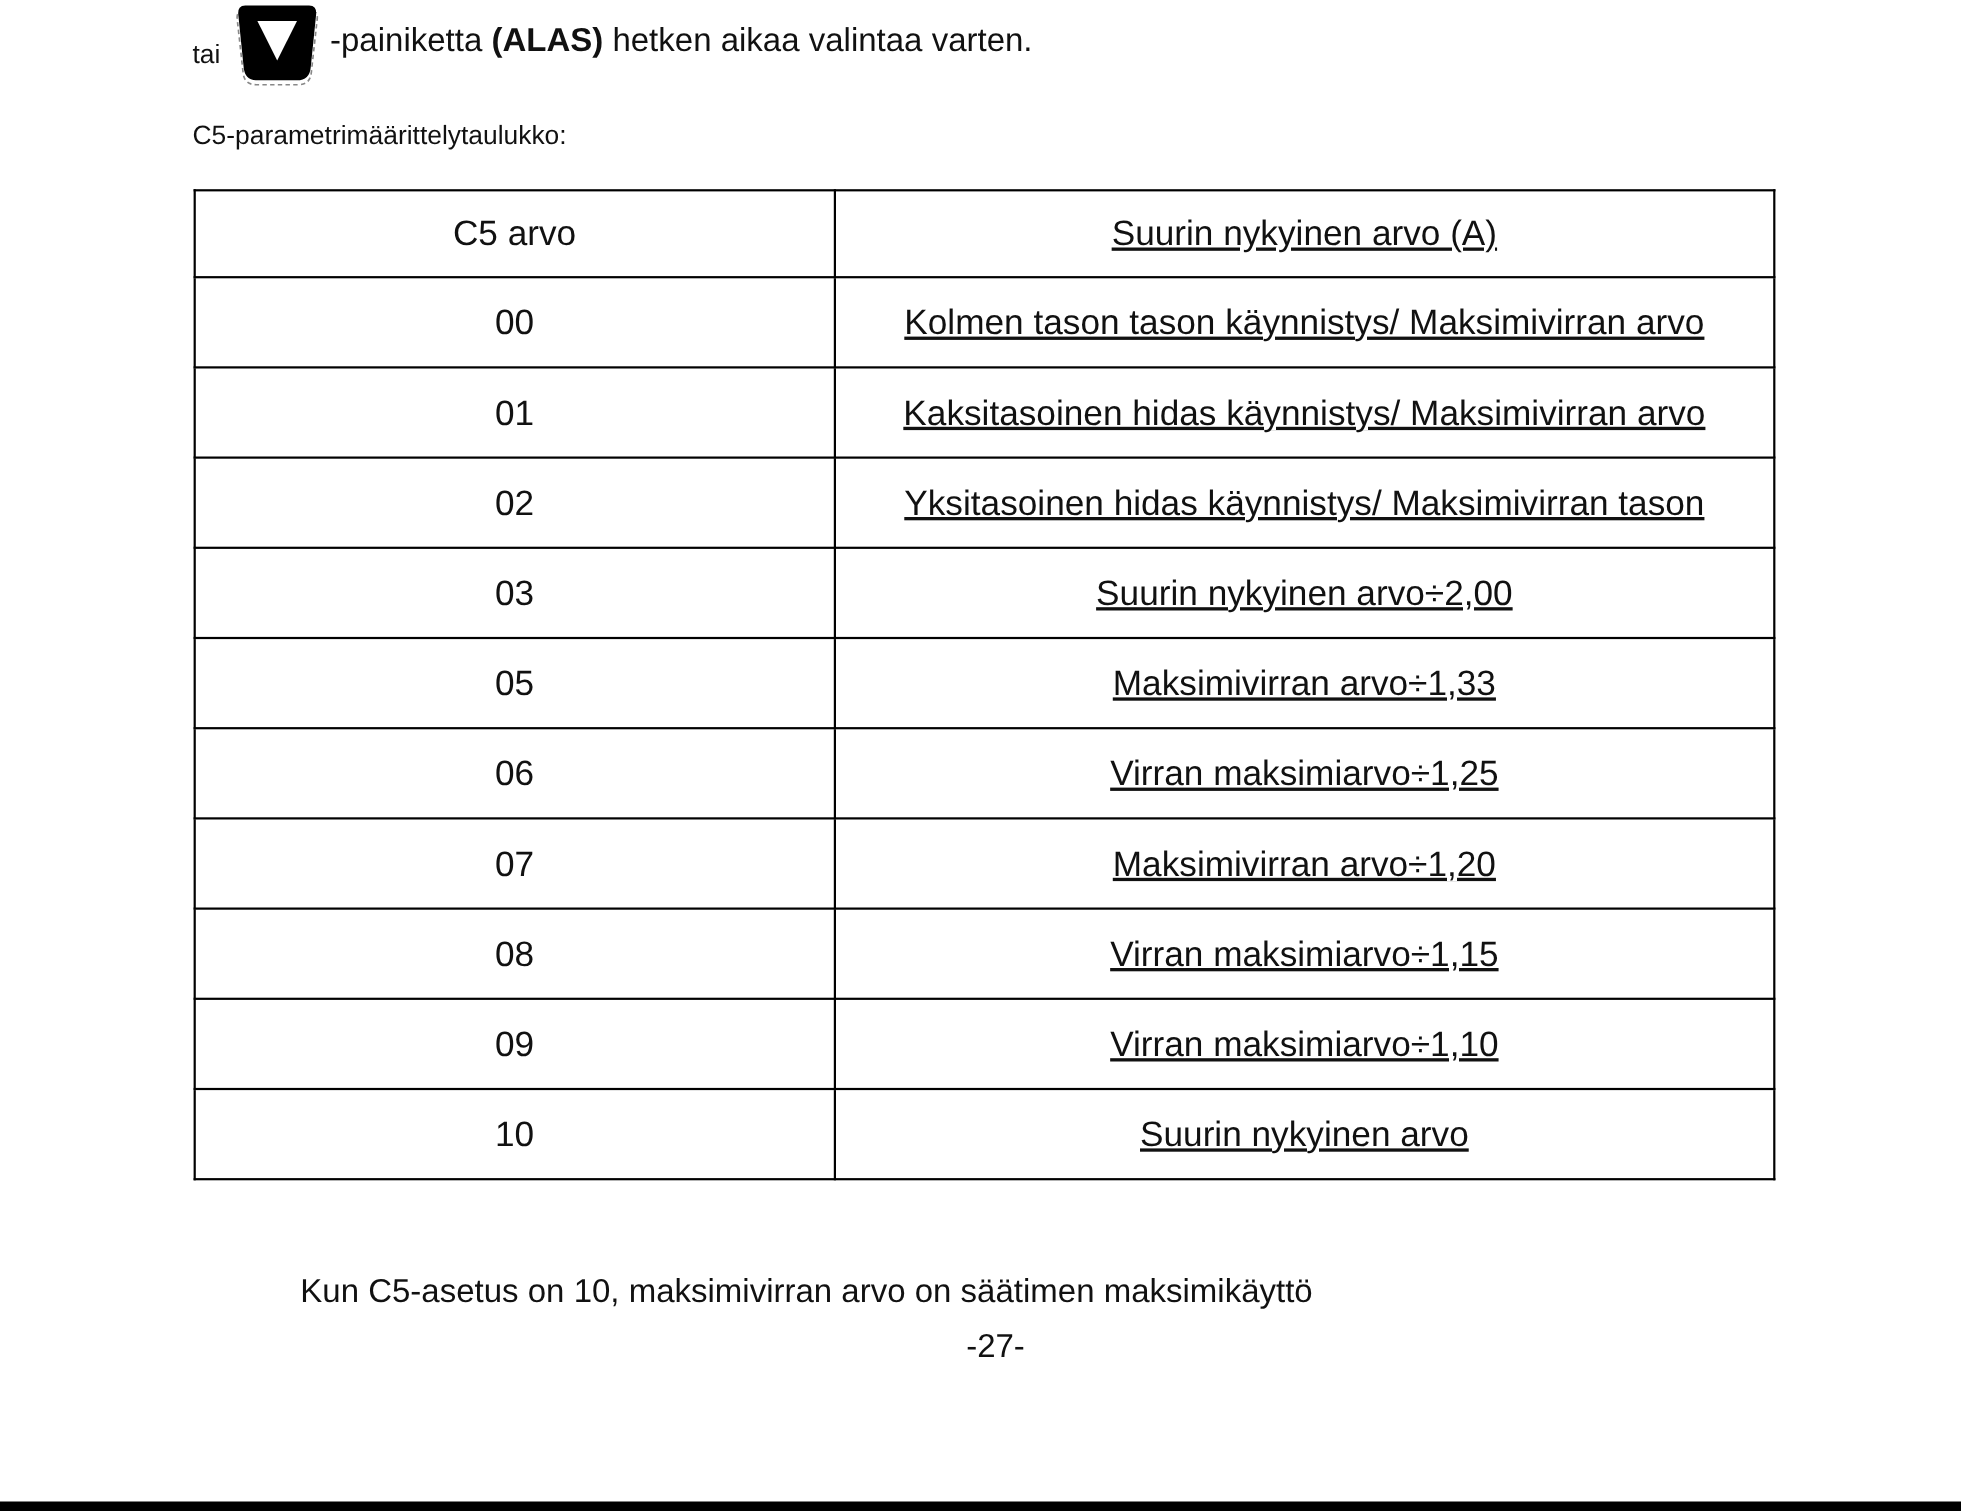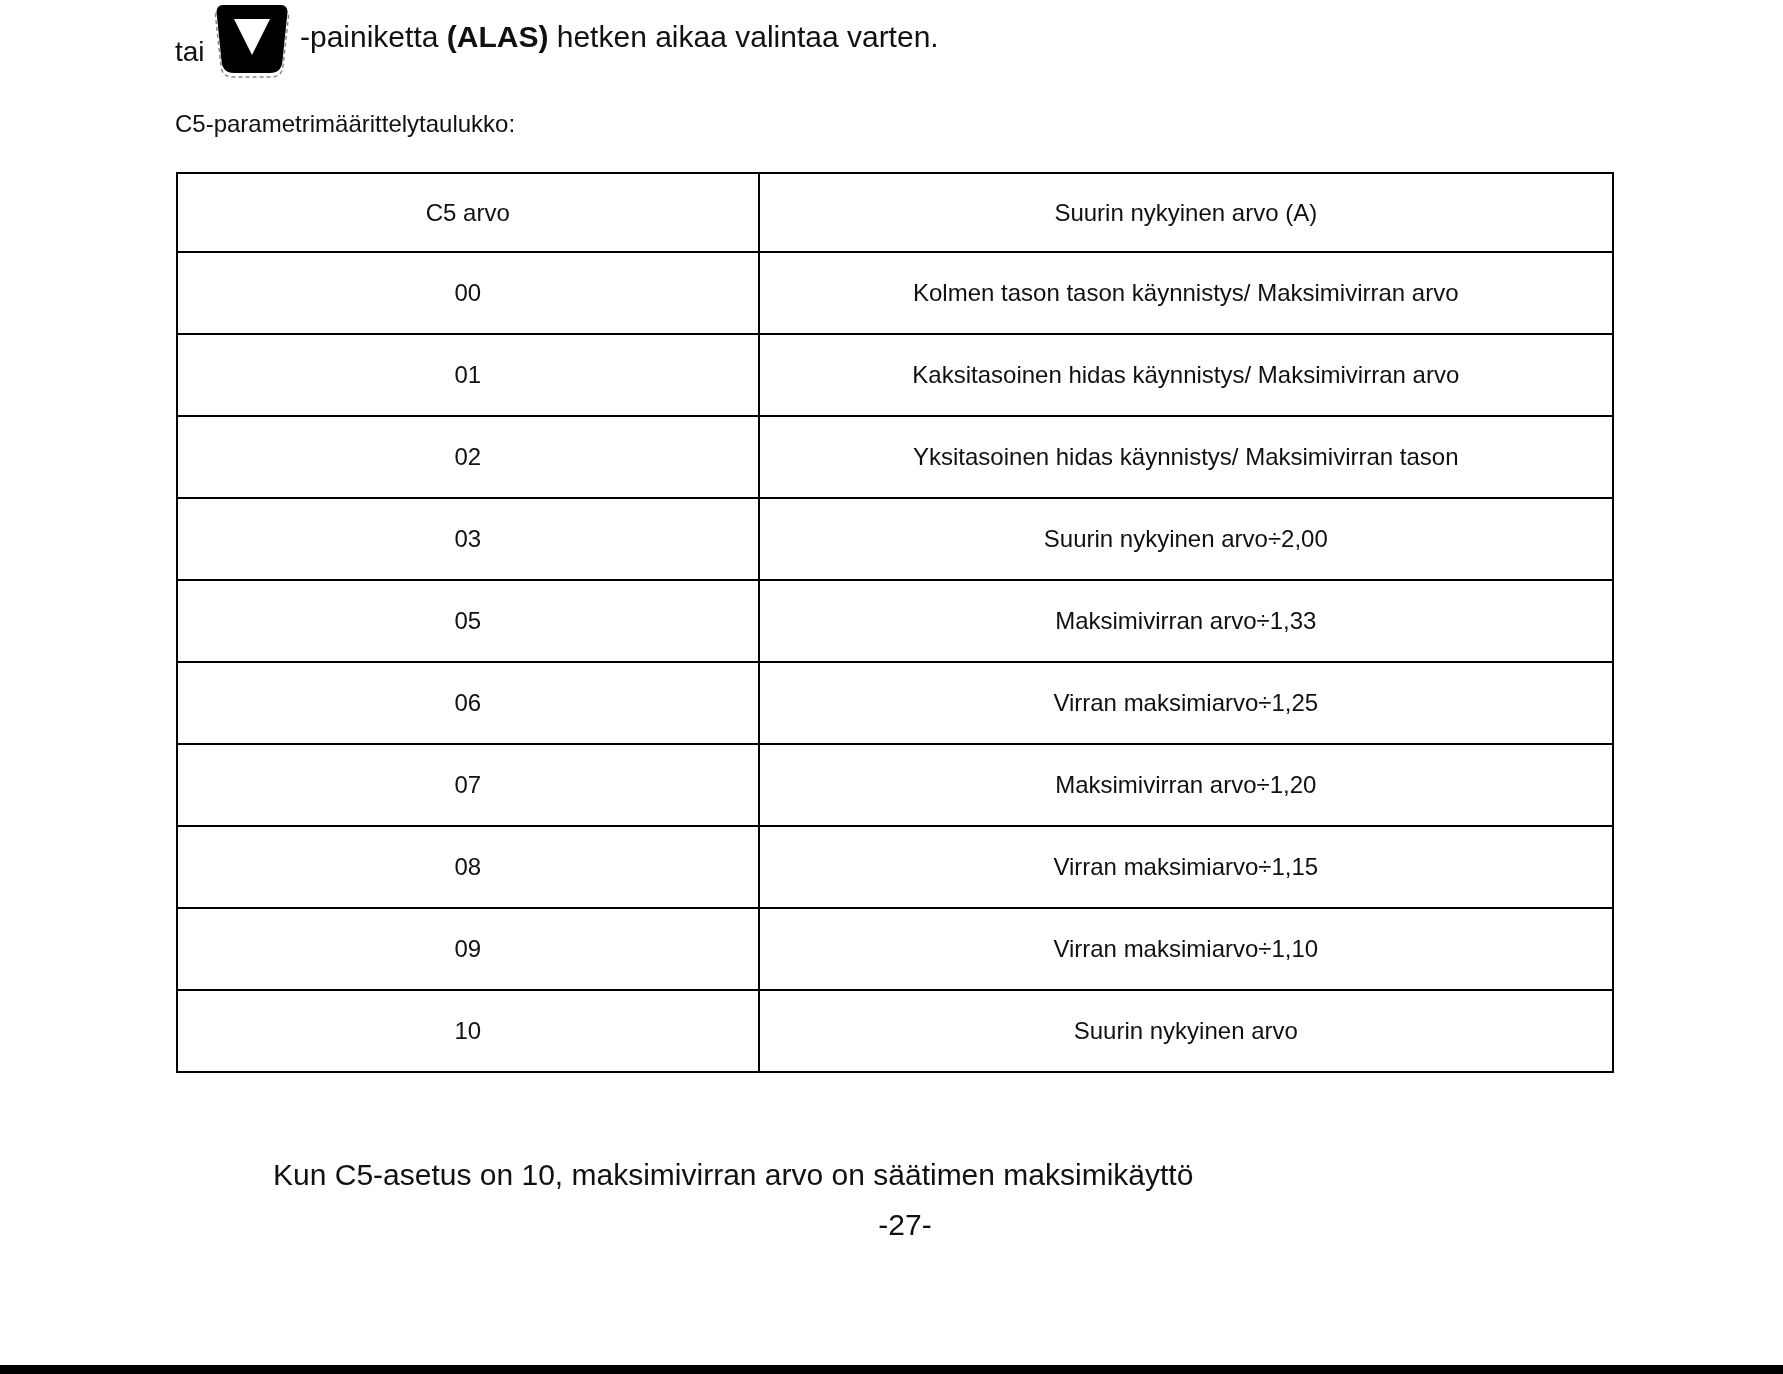--- a/index.html
+++ b/index.html
@@ -7,47 +7,47 @@
     width: 1783px; height: 1374px;
     background: #ffffff;
     font-family: "Liberation Sans", "DejaVu Sans", sans-serif;
     color: #111111;
     overflow: hidden;
     position: relative;
   }
   .abs { position: absolute; }
 
   
-  #intro-tai { left: 175px; top: 36px; font-size: 28px; }
+  #intro-tai { left: 175px; top: 36px; font-size: 24px; }
   #down-button { left: 212px; top: 2px; width: 80px; height: 78px; }
   #intro-sentence { left: 300px; top: 20px; font-size: 30px; white-space: nowrap; }
   #intro-sentence .bold { font-weight: bold; }
 
   
   #table-title { left: 175px; top: 110px; font-size: 24px; }
 
   
   #param-table-wrap { left: 176px; top: 172px; width: 1438px; }
   table#param-table {
     width: 100%;
     border-collapse: collapse;
     table-layout: fixed;
   }
   #param-table td, #param-table th {
     border: 2px solid #000000;
-    font-size: 24px;
+    font-size: 32px;
     font-weight: normal;
     text-align: center;
     vertical-align: middle;
     height: 82px;
     padding: 0 10px;
   }
   #param-table th { height: 79px; }
   #param-table .col-value { width: 40.5%; }
-  #param-table .col-desc  { width: 59.5%; }
+  #param-table .col-desc  { width: 59.5%; text-decoration: underline; }
 
   
   #footer-note { left: 273px; top: 1158px; font-size: 30px; white-space: nowrap; }
   #page-number { left: 0; top: 1208px; width: 1810px; text-align: center; font-size: 30px; }
 
   
   #bottom-bar { left: 0; bottom: 0; width: 100%; height: 9px; background: #000000; }
 </style>
 </head>
 <body>

